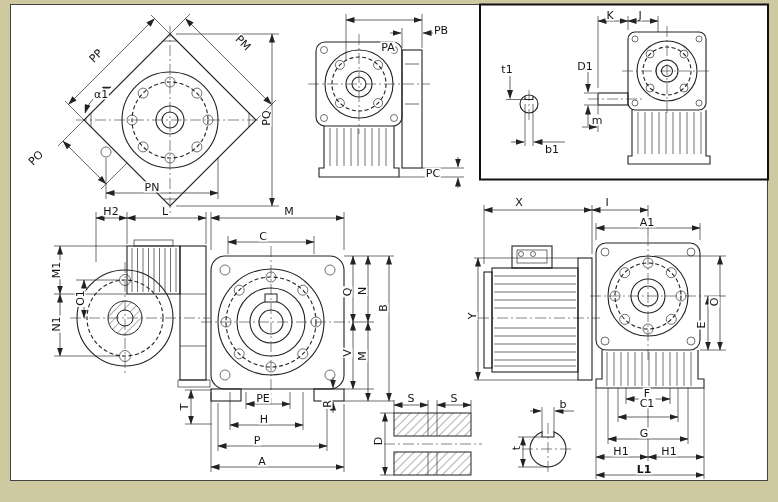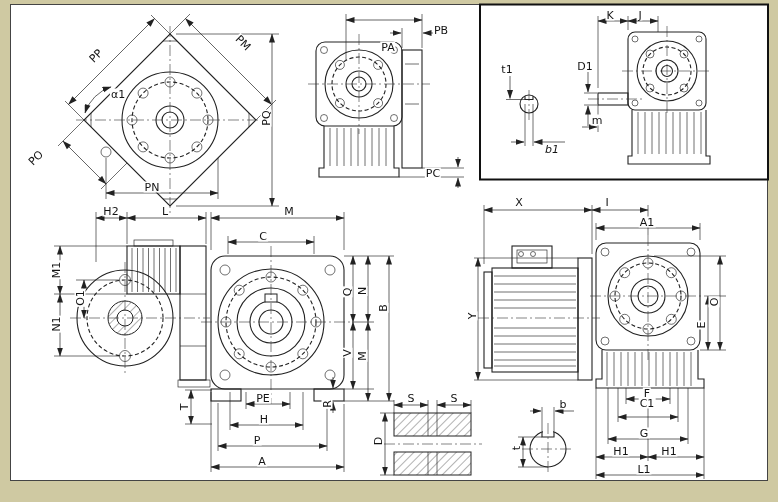--- a/index.html
+++ b/index.html
@@ -353,33 +353,33 @@
 
     <line class="thin" x1="542" y1="437" x2="518" y2="437"></line>
     <line class="thin" x1="548" y1="467" x2="518" y2="467"></line>
     <line class="dim" x1="523" y1="437" x2="523" y2="467" marker-start="url(#as)" marker-end="url(#ae)"></line>
   </g>
 </svg>
 
 <div class="labels">
       <span class="dim-label" style="left: 96px; top: 56px; transform: translate(-50%, -50%) rotate(-45deg);">PP</span>
       <span class="dim-label" style="left: 243px; top: 43px; transform: translate(-50%, -50%) rotate(45deg);">PM</span>
-      <span class="dim-label" style="left: 118px; top: 94px; transform: translate(-50%, -50%) rotate(0deg);">α1</span>
+      <span class="dim-label" style="left: 101px; top: 94px; transform: translate(-50%, -50%) rotate(0deg);">α1</span>
       <span class="dim-label" style="left: 266px; top: 118px; transform: translate(-50%, -50%) rotate(-90deg);">PQ</span>
       <span class="dim-label" style="left: 36px; top: 158px; transform: translate(-50%, -50%) rotate(-45deg);">PO</span>
       <span class="dim-label" style="left: 152px; top: 187px; transform: translate(-50%, -50%) rotate(0deg);">PN</span>
       <span class="dim-label" style="left: 388px; top: 13px; transform: translate(-50%, -50%) rotate(0deg); margin-top: 34px;">PA</span>
       <span class="dim-label" style="left: 441px; top: 30px; transform: translate(-50%, -50%) rotate(0deg);">PB</span>
       <span class="dim-label" style="left: 433px; top: 173px; transform: translate(-50%, -50%) rotate(0deg);">PC</span>
       <span class="dim-label" style="left: 610px; top: 15px; transform: translate(-50%, -50%) rotate(0deg);">K</span>
       <span class="dim-label" style="left: 640px; top: 15px; transform: translate(-50%, -50%) rotate(0deg);">J</span>
       <span class="dim-label" style="left: 507px; top: 69px; transform: translate(-50%, -50%) rotate(0deg);">t1</span>
       <span class="dim-label" style="left: 585px; top: 66px; transform: translate(-50%, -50%) rotate(0deg);">D1</span>
       <span class="dim-label" style="left: 597px; top: 120px; transform: translate(-50%, -50%) rotate(0deg);">m</span>
-      <span class="dim-label" style="left: 552px; top: 149px; transform: translate(-50%, -50%) rotate(0deg); font-style: italic;">b1</span>
+      <span class="dim-label" style="left: 552px; top: 149px; transform: translate(-50%, -50%) rotate(0deg);">b1</span>
       <span class="dim-label" style="left: 111px; top: 211px; transform: translate(-50%, -50%) rotate(0deg);">H2</span>
       <span class="dim-label" style="left: 165px; top: 211px; transform: translate(-50%, -50%) rotate(0deg);">L</span>
       <span class="dim-label" style="left: 289px; top: 211px; transform: translate(-50%, -50%) rotate(0deg);">M</span>
       <span class="dim-label" style="left: 263px; top: 236px; transform: translate(-50%, -50%) rotate(0deg);">C</span>
       <span class="dim-label" style="left: 56px; top: 270px; transform: translate(-50%, -50%) rotate(-90deg);">M1</span>
       <span class="dim-label" style="left: 80px; top: 298px; transform: translate(-50%, -50%) rotate(-90deg);">O1</span>
       <span class="dim-label" style="left: 56px; top: 324px; transform: translate(-50%, -50%) rotate(-90deg);">N1</span>
       <span class="dim-label" style="left: 347px; top: 292px; transform: translate(-50%, -50%) rotate(-90deg);">Q</span>
       <span class="dim-label" style="left: 347px; top: 353px; transform: translate(-50%, -50%) rotate(-90deg);">V</span>
       <span class="dim-label" style="left: 362px; top: 291px; transform: translate(-50%, -50%) rotate(-90deg);">N</span>
@@ -395,20 +395,20 @@
       <span class="dim-label" style="left: 607px; top: 202px; transform: translate(-50%, -50%) rotate(0deg);">I</span>
       <span class="dim-label" style="left: 647px; top: 222px; transform: translate(-50%, -50%) rotate(0deg);">A1</span>
       <span class="dim-label" style="left: 472px; top: 316px; transform: translate(-50%, -50%) rotate(-90deg);">Y</span>
       <span class="dim-label" style="left: 714px; top: 302px; transform: translate(-50%, -50%) rotate(-90deg);">O</span>
       <span class="dim-label" style="left: 701px; top: 325px; transform: translate(-50%, -50%) rotate(-90deg);">E</span>
       <span class="dim-label" style="left: 647px; top: 393px; transform: translate(-50%, -50%) rotate(0deg);">F</span>
       <span class="dim-label" style="left: 647px; top: 403px; transform: translate(-50%, -50%) rotate(0deg);">C1</span>
       <span class="dim-label" style="left: 644px; top: 433px; transform: translate(-50%, -50%) rotate(0deg);">G</span>
       <span class="dim-label" style="left: 621px; top: 451px; transform: translate(-50%, -50%) rotate(0deg);">H1</span>
       <span class="dim-label" style="left: 669px; top: 451px; transform: translate(-50%, -50%) rotate(0deg);">H1</span>
-      <span class="dim-label" style="left: 644px; top: 469px; transform: translate(-50%, -50%) rotate(0deg);">L1</span>
+      <span class="dim-label" style="left: 644px; top: 469px; transform: translate(-50%, -50%) rotate(0deg); font-weight: bold;">L1</span>
       <span class="dim-label" style="left: 411px; top: 398px; transform: translate(-50%, -50%) rotate(0deg);">S</span>
       <span class="dim-label" style="left: 454px; top: 398px; transform: translate(-50%, -50%) rotate(0deg);">S</span>
       <span class="dim-label" style="left: 378px; top: 441px; transform: translate(-50%, -50%) rotate(-90deg);">D</span>
       <span class="dim-label" style="left: 563px; top: 404px; transform: translate(-50%, -50%) rotate(0deg);">b</span>
       <span class="dim-label" style="left: 516px; top: 448px; transform: translate(-50%, -50%) rotate(-90deg);">t</span>
     </div>
 </div>
 
 </body></html>

